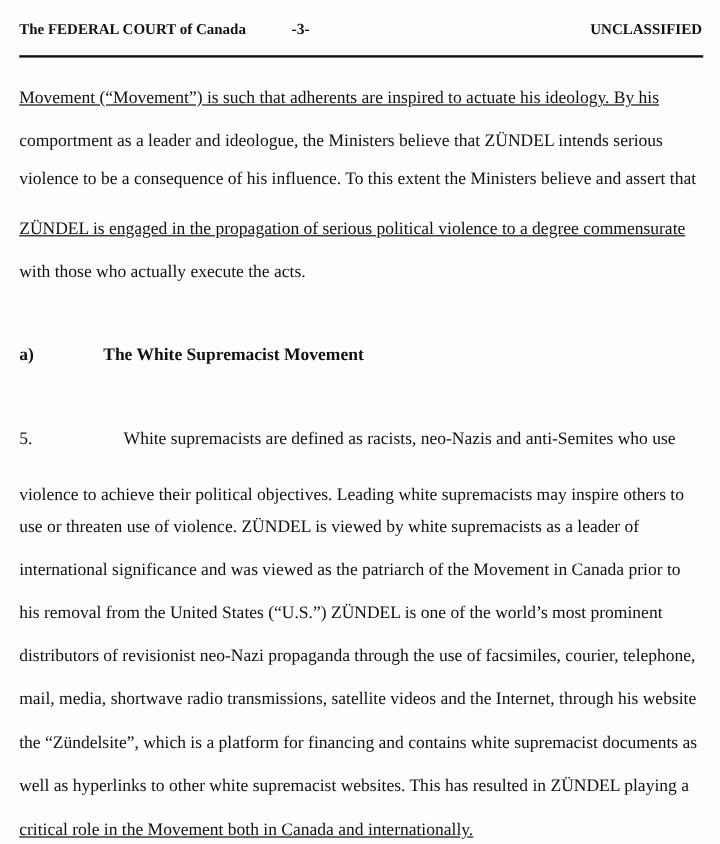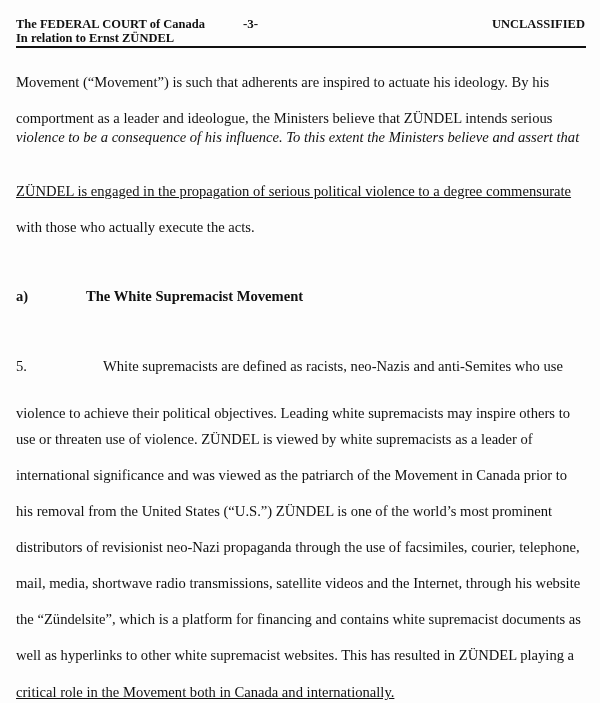--- a/index.html
+++ b/index.html
@@ -60,29 +60,28 @@
       font-size: 14.6px;
       line-height: 18px;
     }
   </style>
 </head>
 <body>
 
 <div class="page">
 
   <div class="hdr hdr-left-1">The FEDERAL COURT of Canada</div>
-  <div class="hdr hdr-left-2">In relation to Ernst ZÜNDEL</div>
   <div class="hdr hdr-center">-3-</div>
   <div class="hdr hdr-right">UNCLASSIFIED</div>
   <div class="hdr-rule"></div>
 
   <div>
-    <div class="line" style="top:73px;">Movement (“Movement”) is such that adherents are inspired to actuate his ideology.  By his</div>
+    <div class="line" style="top:73px;text-decoration:underline;">Movement (“Movement”) is such that adherents are inspired to actuate his ideology.  By his</div>
     <div class="line" style="top:109px;">comportment as a leader and ideologue, the Ministers believe that ZÜNDEL intends serious</div>
-    <div class="line" style="top:128px;font-style:italic;">violence to be a consequence of his influence.  To this extent the Ministers believe and assert that</div>
+    <div class="line" style="top:140px;">violence to be a consequence of his influence.  To this extent the Ministers believe and assert that</div>
     <div class="line" style="top:182px;text-decoration:underline;">ZÜNDEL is engaged in the propagation of serious political violence to a degree commensurate</div>
     <div class="line" style="top:218px;">with those who actually execute the acts.</div>
   </div>
 
   <div>
     <div class="heading" style="left:16px; top:287px;">a)</div>
     <div class="heading" style="left:60px; top:287px;margin-left:26px;">The White Supremacist Movement</div>
   </div>
 
   <div>

